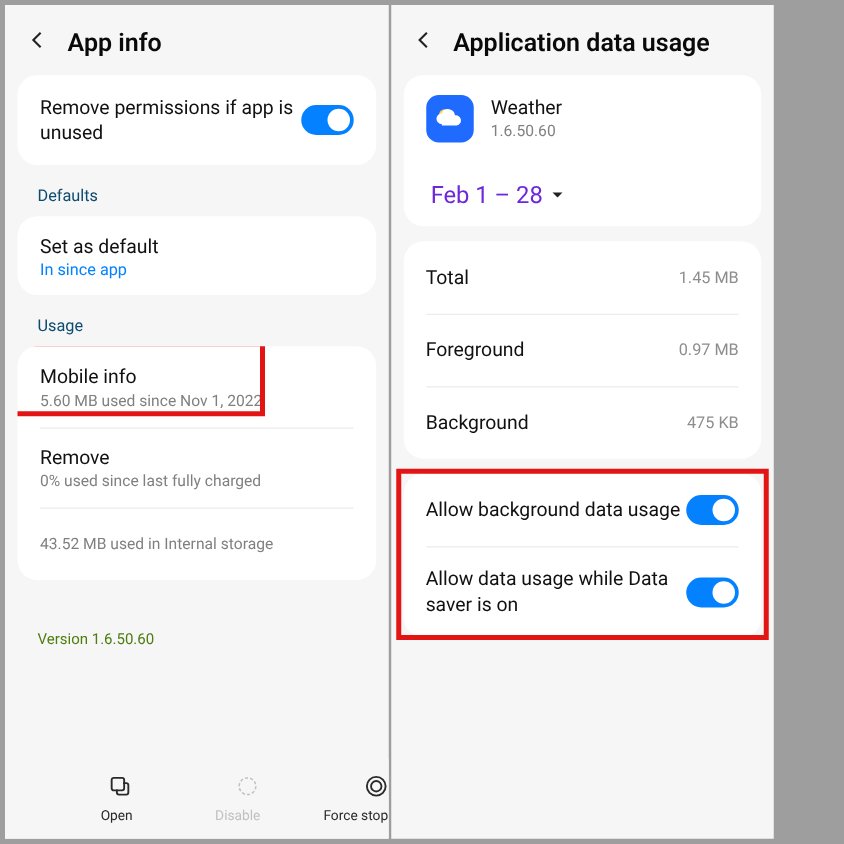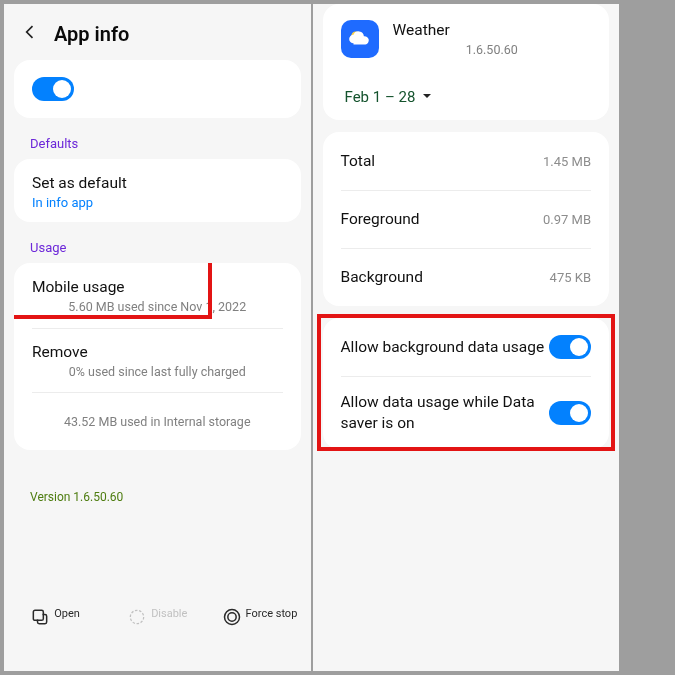--- a/index.html
+++ b/index.html
@@ -8,33 +8,33 @@
   .screen { background: #f6f6f6; width: 333px; height: 667px; position: relative; overflow: hidden; }
   .header { display: flex; align-items: center; padding: 18px 16px 14px; }
   .back svg { width: 20px; height: 20px; }
   .title { font-size: 20px; font-weight: 600; color: #0a0a0a; margin-left: 14px; }
   .card { background: #fff; border-radius: 16px; margin: 0 10px 12px; overflow: hidden; }
   .row { display: flex; align-items: center; padding: 16px 18px; position: relative; min-height: 58px; }
   .row.tall { padding: 14px 18px 12px; }
   .row + .row::before { content: ""; position: absolute; top: 0; left: 18px; right: 18px; height: 1px; background: #ececec; }
   .col { flex: 1; display: flex; flex-direction: column; gap: 2px; }
   .lbl { font-size: 15.5px; color: #111; font-weight: 400; line-height: 1.3; }
-  .sub { font-size: 12.5px; color: #808080; line-height: 1.3; text-align: center; }
+  .sub { font-size: 12.5px; color: #808080; line-height: 1.3; }
   .link { font-size: 13px; color: #0381fe; }
   .val { font-size: 13px; color: #8d8d8d; }
-  .section-head { font-size: 13px; color: #6d28d9; padding: 6px 26px 8px; }
+  .section-head { font-size: 13px; color: #0c4a6e; padding: 6px 26px 8px; }
   .toggle { width: 42px; height: 24px; border-radius: 12px; position: relative; flex-shrink: 0; }
   .toggle.on { background: #0381fe; }
   .toggle::after { content: ""; position: absolute; width: 18px; height: 18px; background: #fff; border-radius: 50%; top: 3px; }
   .toggle.on::after { right: 3px; }
   .redbox { position: absolute; border: 4px solid #e31414; pointer-events: none; }
   .appicon { width: 38px; height: 38px; border-radius: 10px; background: #1f6bff; display: flex; align-items: center; justify-content: center; margin-right: 14px; flex-shrink: 0; }
-  .daterow { padding: 14px 22px; font-size: 15px; color: #14532d; display: flex; align-items: flex-start; gap: 6px; }
+  .daterow { padding: 14px 22px; font-size: 19px; color: #6d28d9; display: flex; align-items: flex-start; gap: 6px; }
   .bottombar { position: absolute; bottom: 0; left: 0; right: 0; height: 64px; display: flex; background: #f6f6f6; }
-  .bbtn { flex: 1; display: flex; flex-direction: row; align-items: flex-start; justify-content: center; gap: 4px; font-size: 11px; }
+  .bbtn { flex: 1; display: flex; flex-direction: column; align-items: flex-end; justify-content: center; gap: 4px; font-size: 11px; }
   .bbtn.disabled { color: #c1c1c1; }
   .bbtn:not(.disabled) { color: #2a2a2a; }
   .bbtn svg { width: 20px; height: 20px; }
   .version { font-size: 12px; color: #4d7c0f; padding: 28px 26px; }
 </style>
 </head>
 <body>
 
 <div class="wrap">
 
@@ -43,39 +43,42 @@
       <span class="back">
         <svg viewBox="0 0 24 24" fill="none" stroke="#222" stroke-width="2">
             <path d="M15 5l-7 7 7 7"></path>
           </svg>
       </span>
       <span class="title">App info</span>
     </div>
 
     <div class="card">
       <div class="row">
+        <div class="col">
+            <span class="lbl">Remove permissions if app is unused</span>
+          </div>
         <div class="toggle on"></div>
       </div>
     </div>
 
     <div class="section-head">Defaults</div>
     <div class="card">
       <div class="row tall">
         <div class="col">
           <span class="lbl">Set as default</span>
-          <span class="link">In info app</span>
+          <span class="link">In since app</span>
         </div>
       </div>
     </div>
 
     <div class="section-head">Usage</div>
     <div class="card" style="position:relative;">
       <div class="row tall">
         <div class="col">
-          <span class="lbl">Mobile usage</span>
+          <span class="lbl">Mobile info</span>
           <span class="sub">5.60 MB used since Nov 1, 2022</span>
         </div>
       </div>
       <div class="row tall">
         <div class="col">
           <span class="lbl">Remove</span>
           <span class="sub">0% used since last fully charged</span>
         </div>
       </div>
       <div class="row tall">
@@ -107,20 +110,28 @@
         <span><svg viewBox="0 0 24 24" fill="none" stroke="#2a2a2a" stroke-width="1.8">
               <circle cx="12" cy="12" r="9"></circle>
               <circle cx="12" cy="12" r="5"></circle>
             </svg></span>
         <span>Force stop</span>
       </div>
     </div>
   </div>
 
   <div class="screen">
+    <div class="header">
+      <span class="back">
+        <svg viewBox="0 0 24 24" fill="none" stroke="#222" stroke-width="2">
+            <path d="M15 5l-7 7 7 7"></path>
+          </svg>
+      </span>
+      <span class="title">Application data usage</span>
+    </div>
 
     <div class="card">
       <div class="row">
         <div class="appicon">
           <svg width="26" height="26" viewBox="0 0 24 24">
               <circle cx="8" cy="9" r="4" fill="#ffd54a"></circle>
               <path d="M6 16a4 4 0 010-8 5 5 0 019.6 1.5A3.5 3.5 0 1117 17H6z" fill="#fff"></path>
             </svg>
         </div>
         <div class="col">

